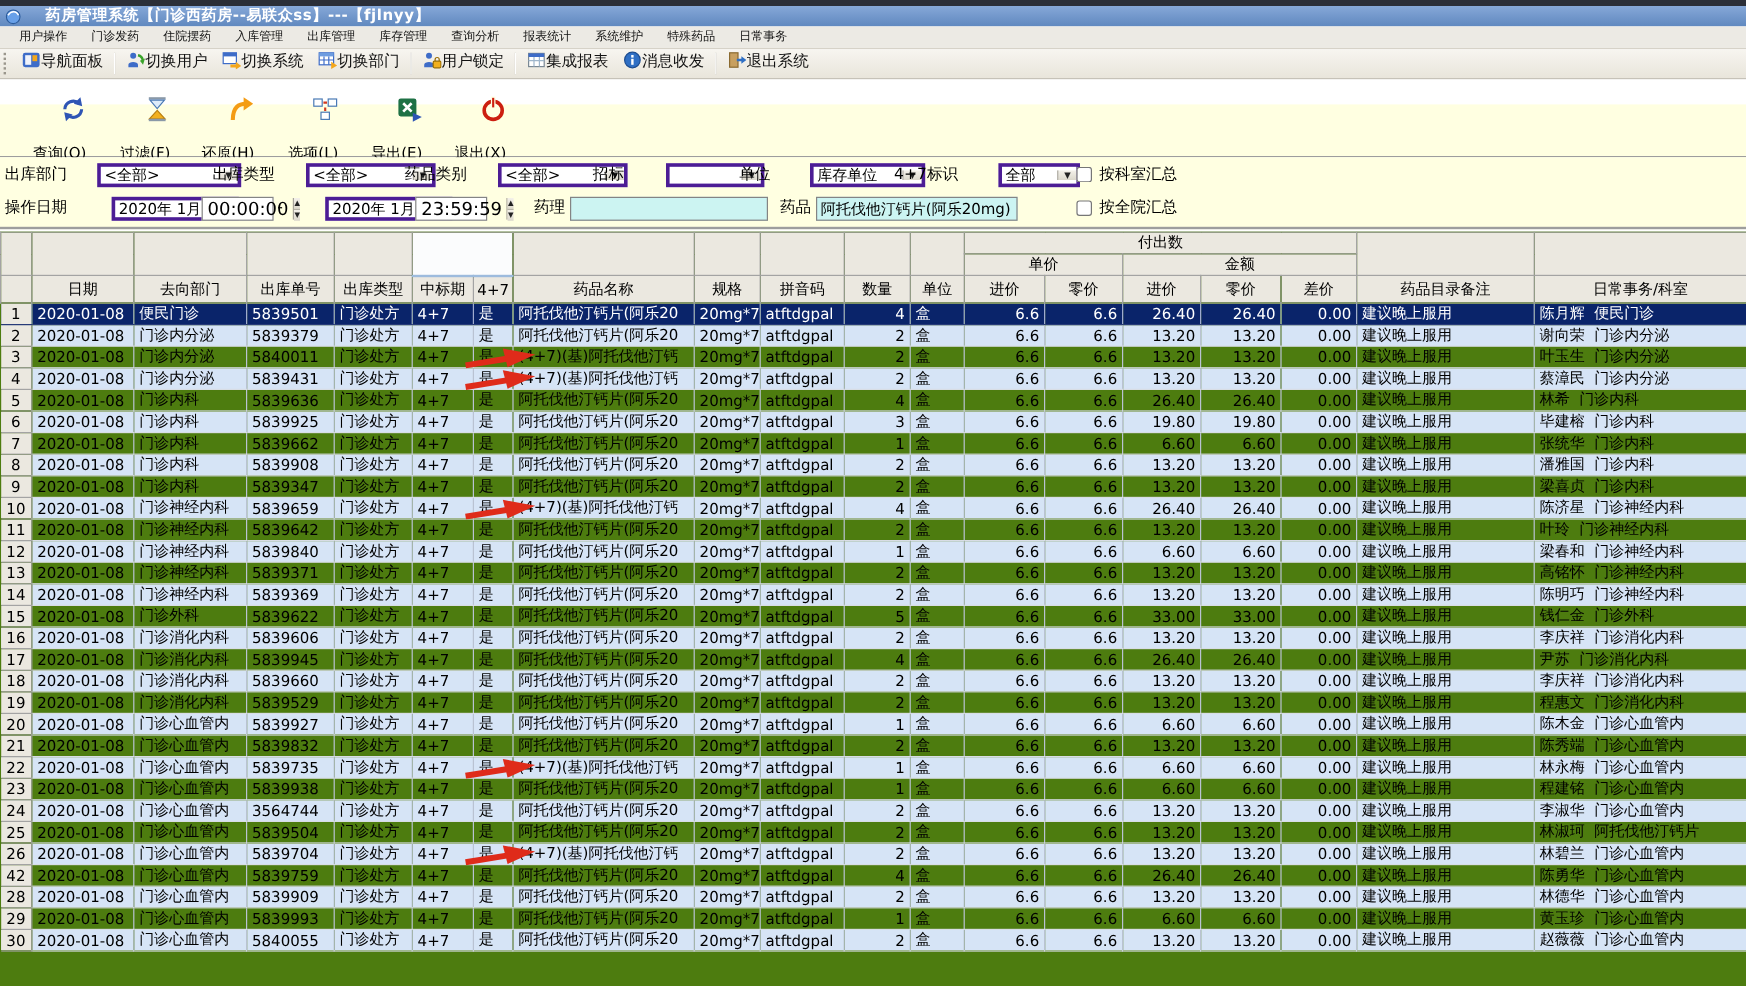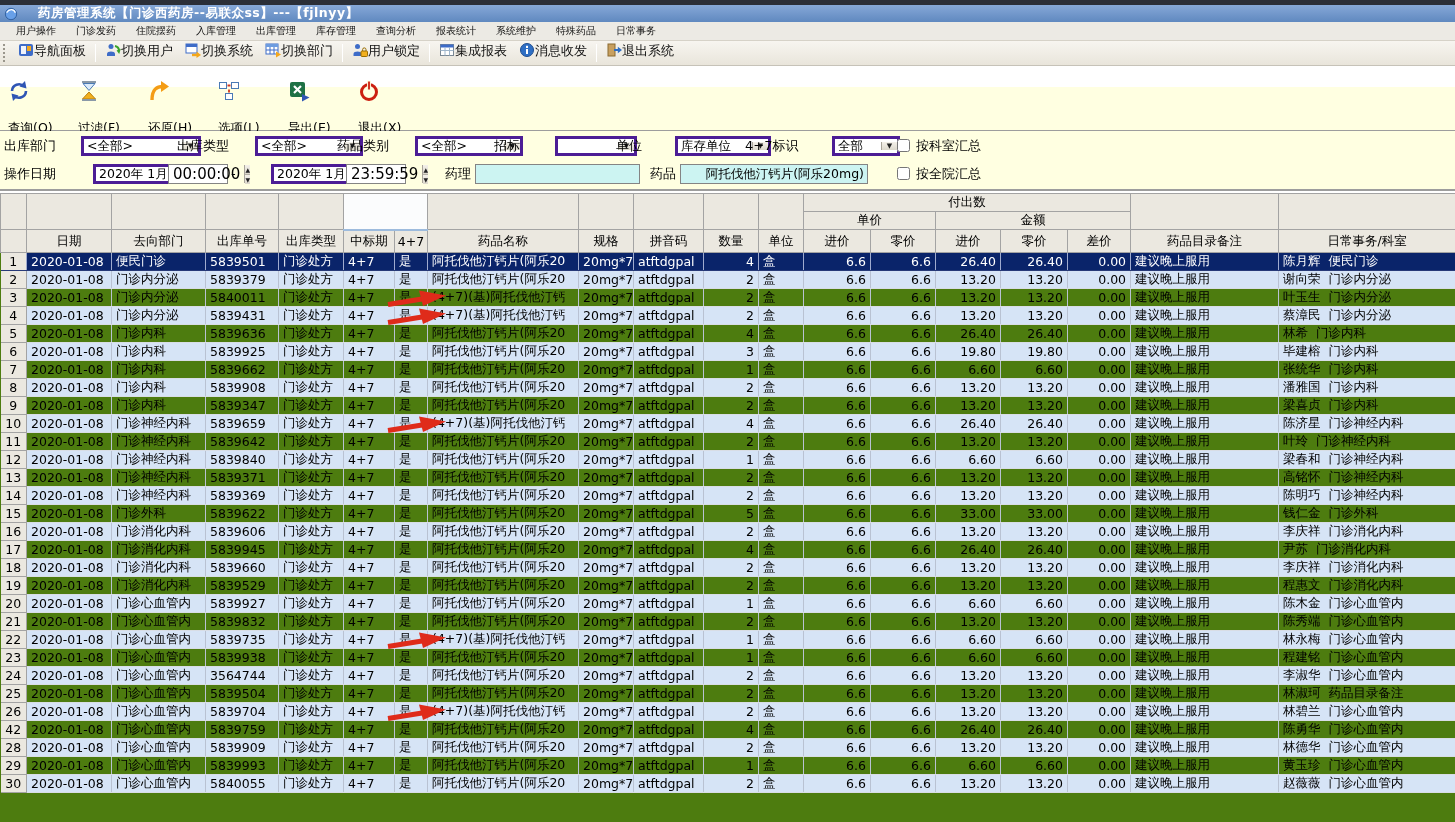--- a/index.html
+++ b/index.html
@@ -39,21 +39,21 @@
   
   .tabstrip{position:absolute;top:66px;left:0;right:0;height:21px;background:var(--tabstrip-blue);}
   .tab{position:absolute;left:4px;top:2px;height:19px;min-width:166px;padding:0 10px;
     background:linear-gradient(180deg,#fdfeff 0%,#dde8f4 70%,#cfdded 100%);
     border:1px solid #1c3a5e;border-bottom:none;border-radius:3px 3px 0 0;
     font-size:12.5px;display:flex;align-items:center;justify-content:center;color:#000;}
 
   
   .actionbar{position:absolute;top:87px;left:0;right:0;height:44px;background:var(--panel-yellow);
     border-bottom:1px solid #9d9d9d;display:flex;align-items:center;padding-left:8px;}
-  .abtn{width:64px;height:40px;display:flex;flex-direction:column;align-items:flex-start;
+  .abtn{width:64px;height:40px;display:flex;flex-direction:column;align-items:flex-end;
     justify-content:center;gap:18px;cursor:default;margin-right:6px;}
   .aicon{width:22px;height:22px;display:inline-flex;}
   .aicon svg{width:22px;height:22px;}
   .albl{font-size:12.5px;color:#000;white-space:nowrap;}
 
   
   .filters{position:absolute;top:131px;left:0;right:0;height:60px;background:var(--panel-yellow);
     border-bottom:2px solid #9d9d9d;}
   .frow{position:absolute;left:0;right:0;height:27px;}
   .frow1{top:2px;} .frow2{top:30px;}
@@ -337,21 +337,21 @@
       <div class="spin" style="left:346px;width:60px">
         <span class="spin-val">23:59:59</span>
         <span class="spin-btns">
             <i>▲</i>
             <i>▼</i>
           </span>
       </div>
       <span class="flbl" style="left:445px">药理</span>
       <input class="cyan-input" style="left: 475px; width: 165px;" value="">
       <span class="flbl" style="left:650px">药品</span>
-      <input class="cyan-input" style="left: 680px; width: 188px; text-align: right;" value="阿托伐他汀钙片(阿乐20mg)">
+      <input class="cyan-input" style="left: 680px; width: 168px;" value="阿托伐他汀钙片(阿乐20mg)">
       <input type="checkbox" class="chk" style="left: 897px;">
       <span class="flbl" style="left:916px">按全院汇总</span>
     </div>
   </div>
 
   <div class="grid">
     <table>
       <colgroup>
         <col style="width:26px">
           <col style="width:85px">
@@ -945,21 +945,21 @@
             <td>20mg*7s</td>
             <td>atftdgpal</td>
             <td class="r">2</td>
             <td>盒</td>
             <td class="r">6.6</td>
             <td class="r">6.6</td>
             <td class="r">13.20</td>
             <td class="r">13.20</td>
             <td class="r">0.00</td>
             <td>建议晚上服用</td>
-            <td class="pre">林淑珂  药品目录备注</td>
+            <td class="pre">林淑珂  阿托伐他汀钙片</td>
           </tr>
           <tr class="alt">
             <td class="num">26</td>
             <td>2020-01-08</td>
             <td>门诊心血管内</td>
             <td>5839704</td>
             <td>门诊处方</td>
             <td>4+7</td>
             <td class="arrowcell">是<svg class="red-arrow" viewBox="0 0 62 17">
                 <path d="M2 14.5 L36 9" stroke="var(--arrow-red)" stroke-width="5" fill="none"></path>

